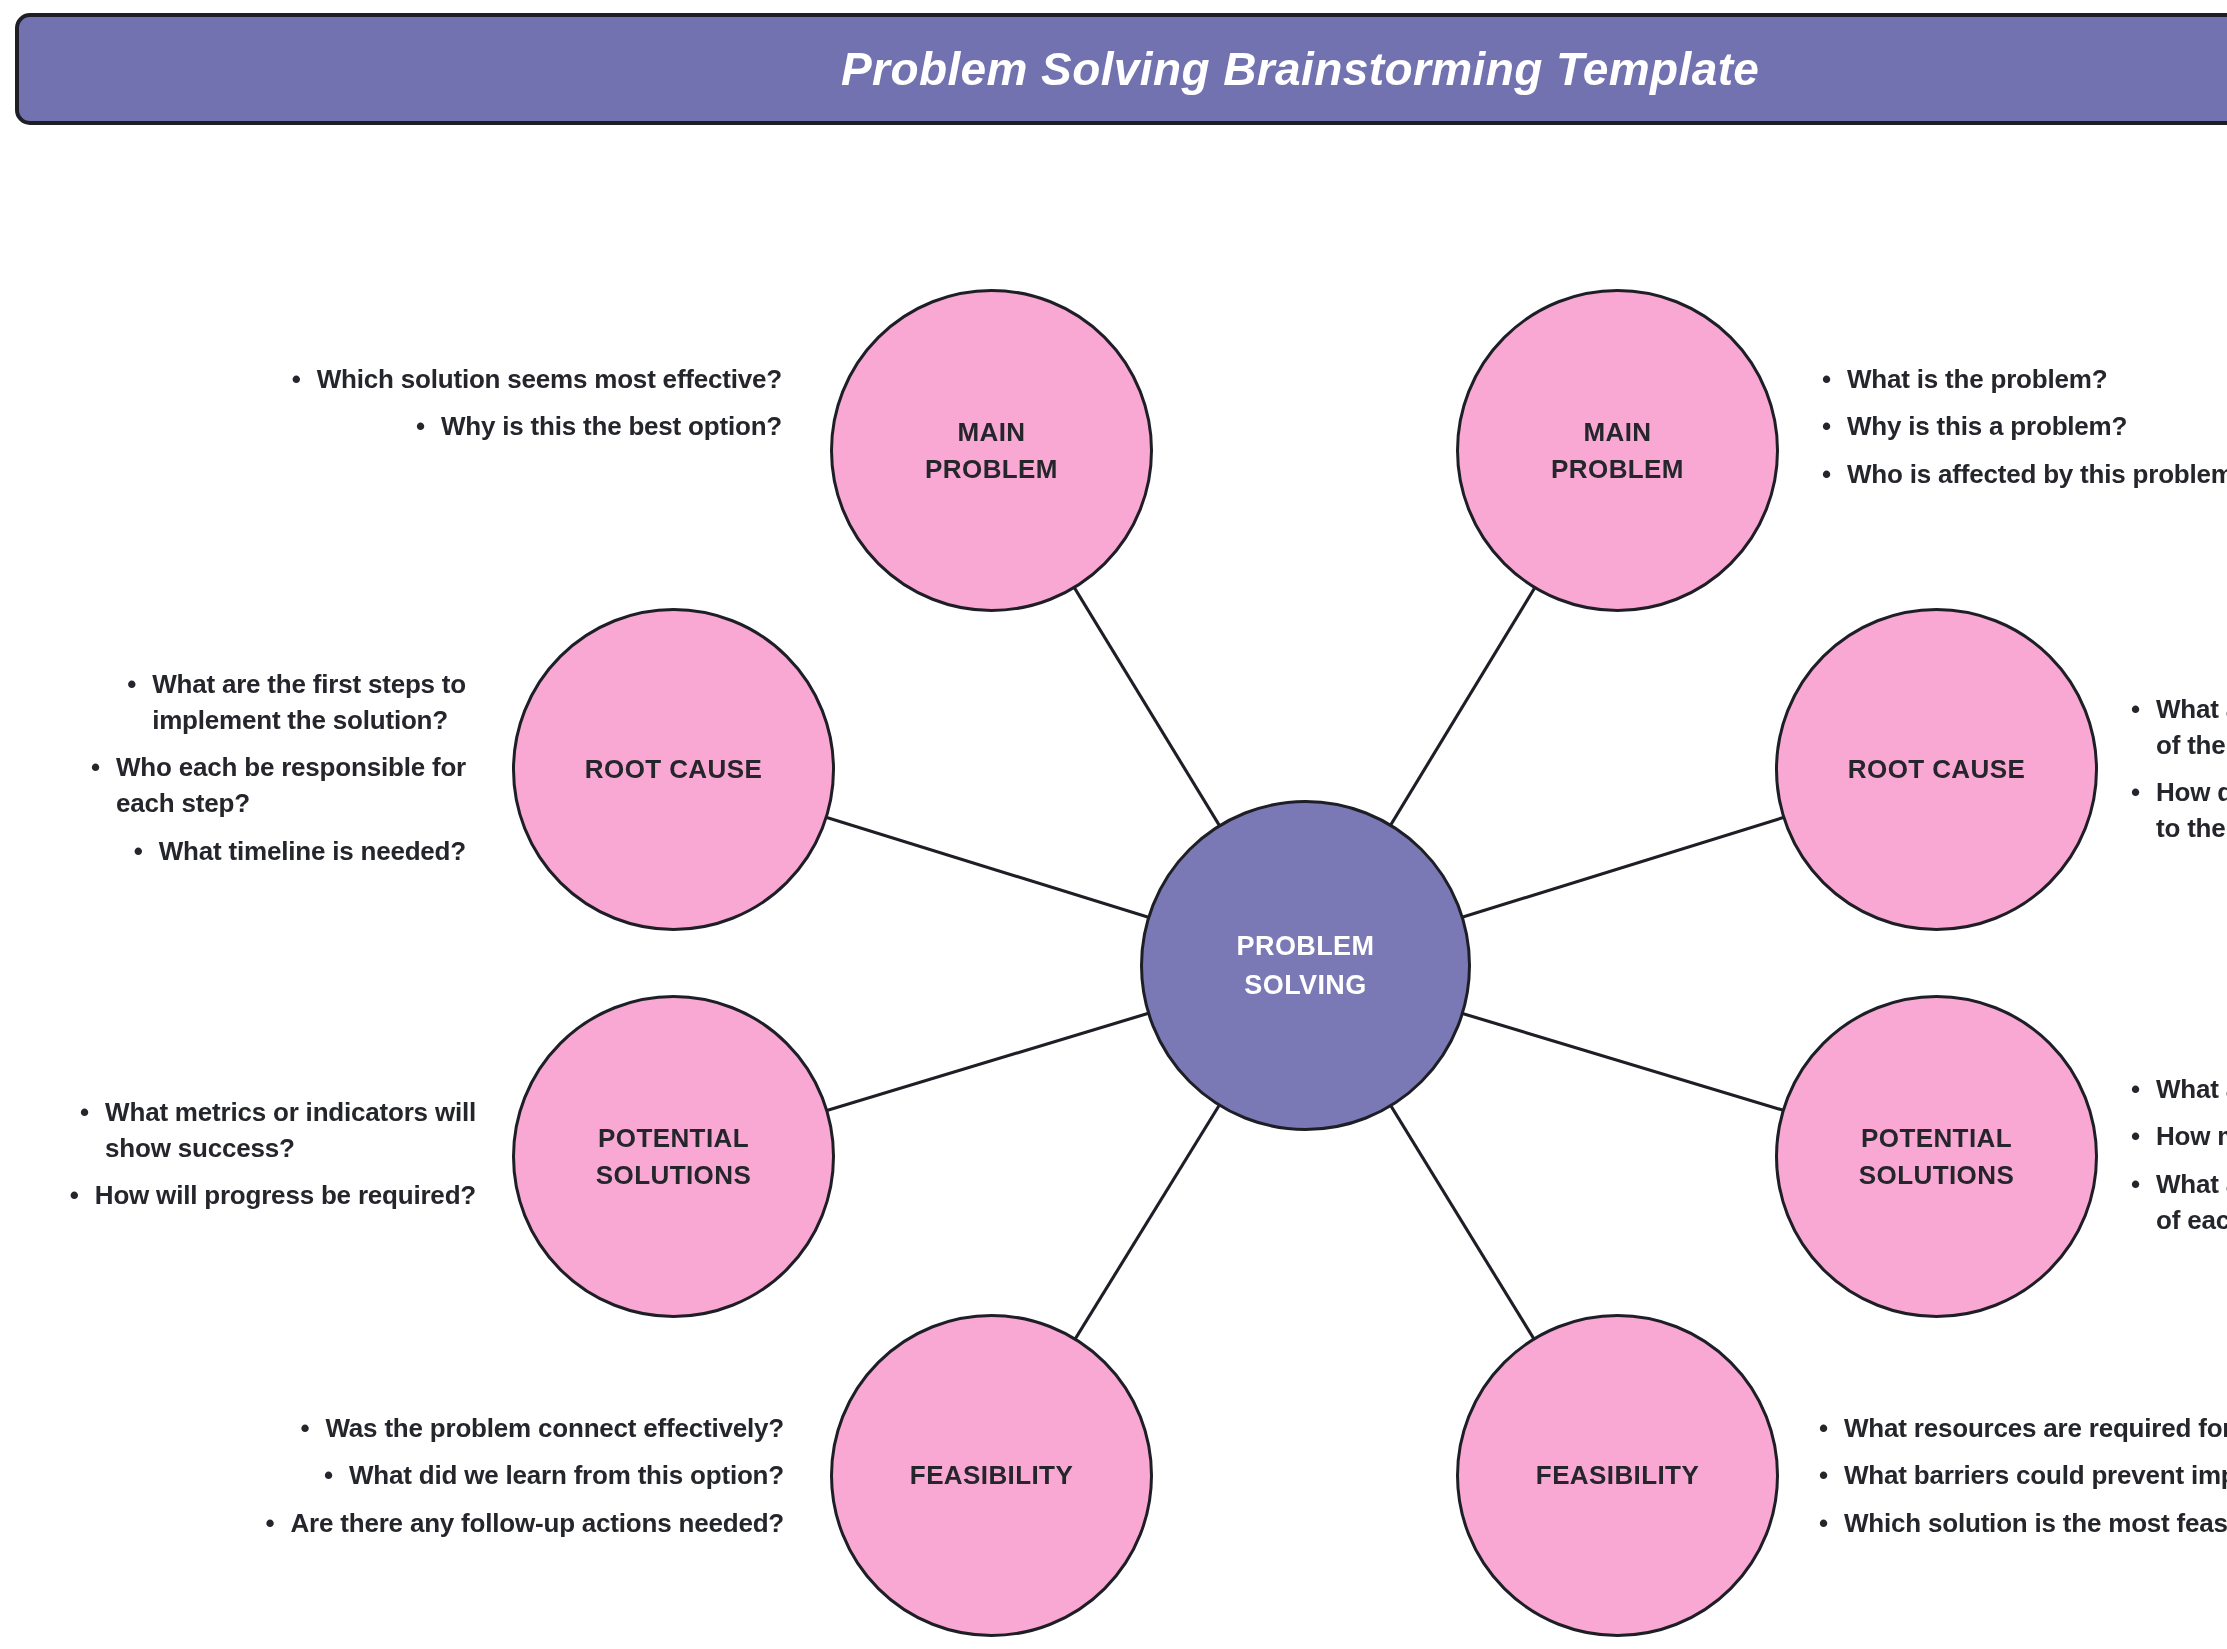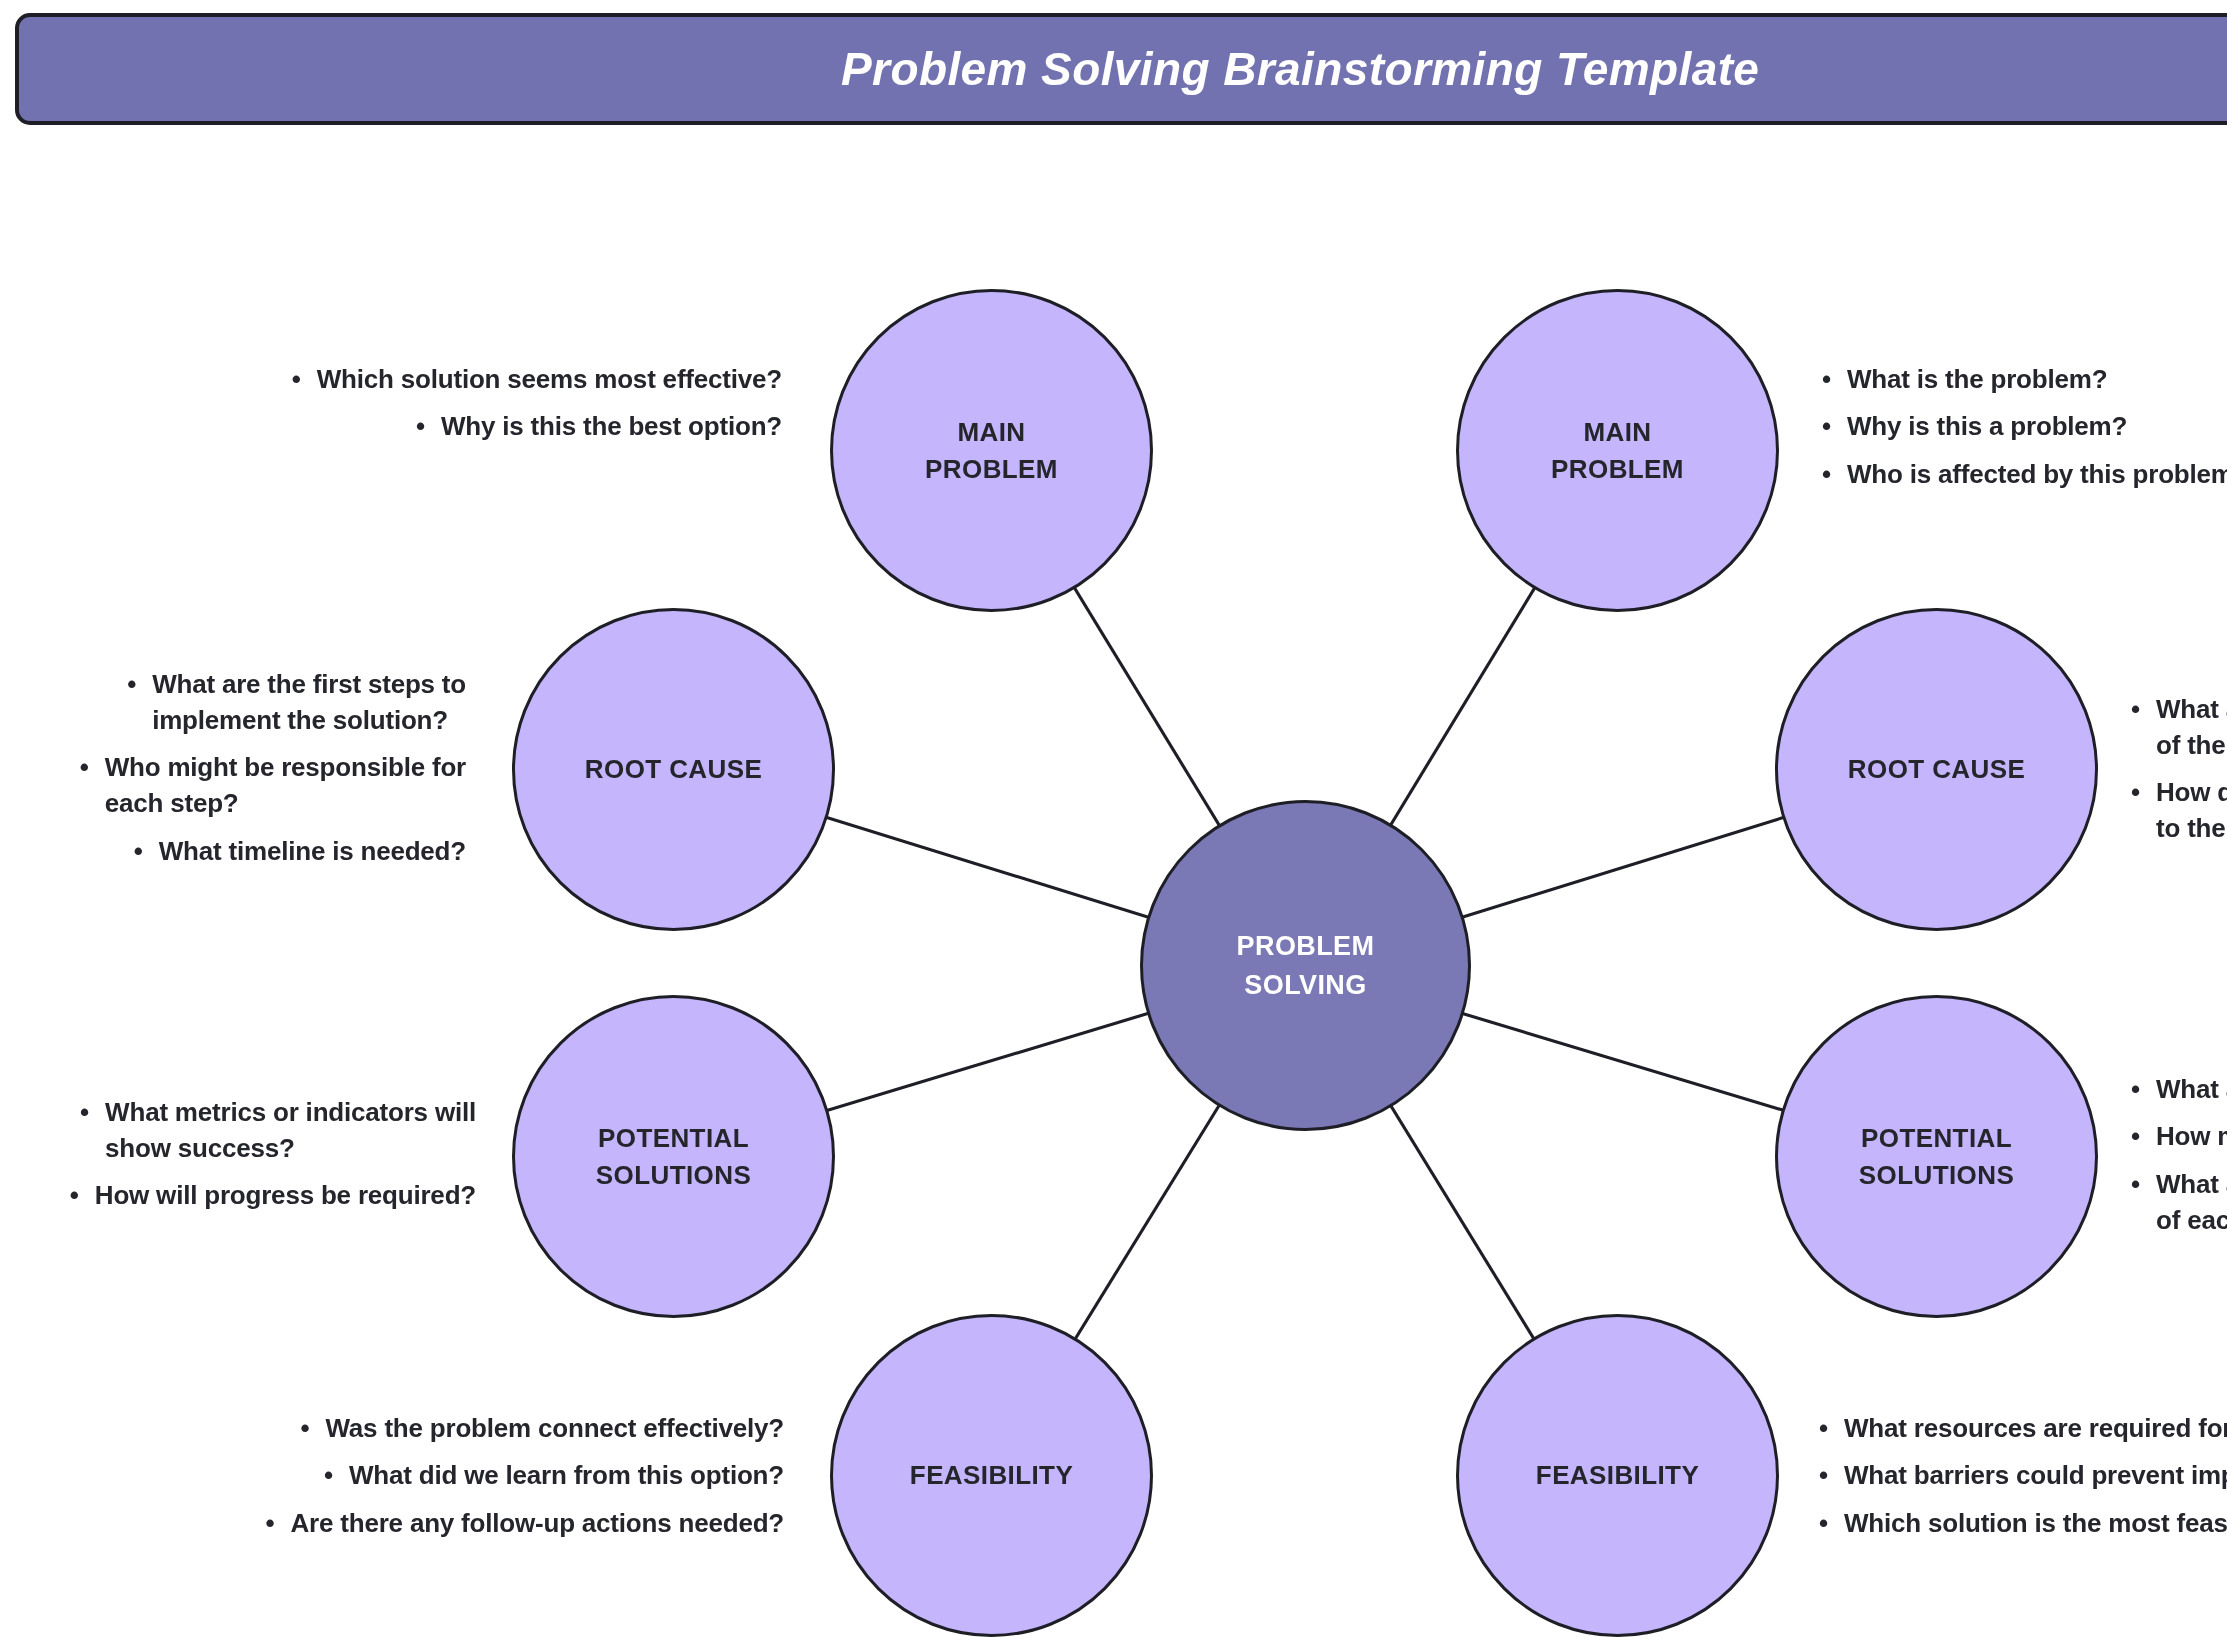--- a/index.html
+++ b/index.html
@@ -35,21 +35,21 @@
   
   svg.connectors { position: absolute; left: 0; top: 0; z-index: 1; }
   svg.connectors line { stroke: #1E1F26; stroke-width: 7; }
 
   
   .node {
     position: absolute;
     box-sizing: border-box;
     width: 323px; height: 323px;
     border-radius: 50%;
-    background: #c4b5fd;
+    background: #f9a8d4;
     border: 3.6px solid #1E1F26;
     display: flex; flex-direction: column;
     align-items: center; justify-content: center;
     z-index: 2;
     text-align: center;
   }
   .node .lbl {
     display: block;
     color: #25262C;
     font-size: 26px;
@@ -188,21 +188,21 @@
     <div class="item">
       <span class="dot">•</span>
       <span class="txt">
         <span class="ln">What are the first steps to</span>
         <span class="ln">implement the solution?</span>
       </span>
     </div>
     <div class="item">
       <span class="dot">•</span>
       <span class="txt">
-        <span class="ln">Who might be responsible for</span>
+        <span class="ln">Who each be responsible for</span>
         <span class="ln">each step?</span>
       </span>
     </div>
     <div class="item">
       <span class="dot">•</span>
       <span class="txt">
           <span class="ln">What timeline is needed?</span>
         </span>
     </div>
   </div>

